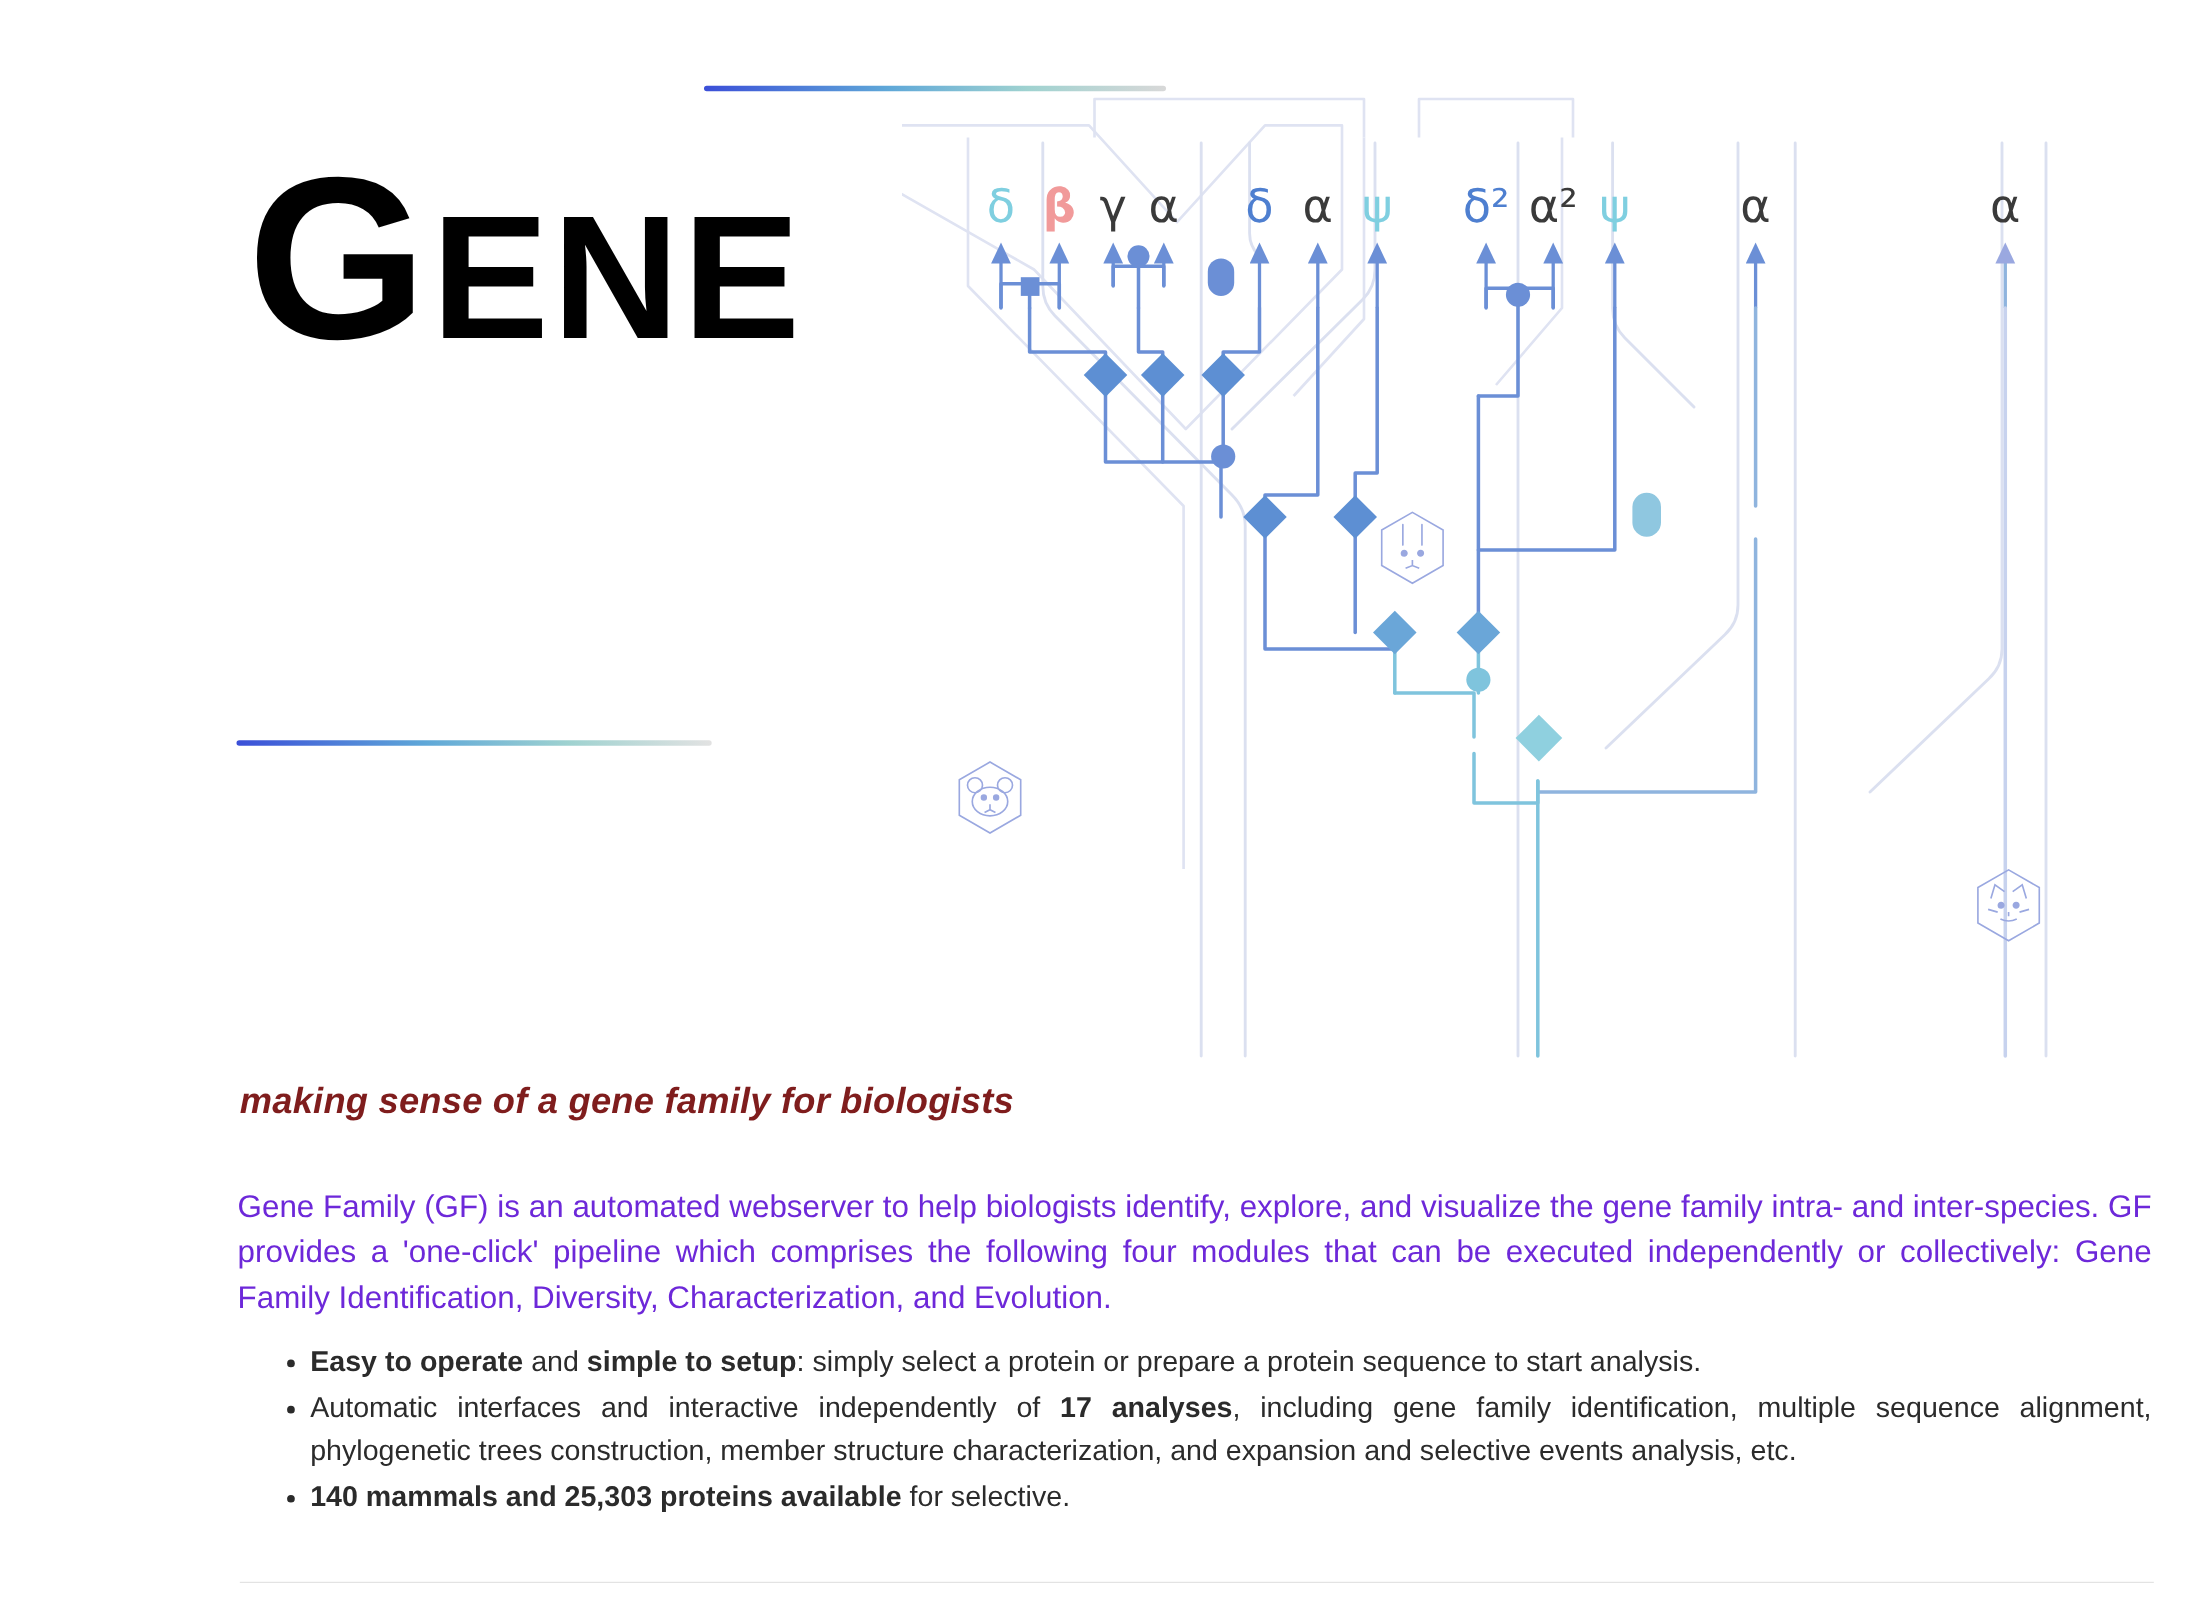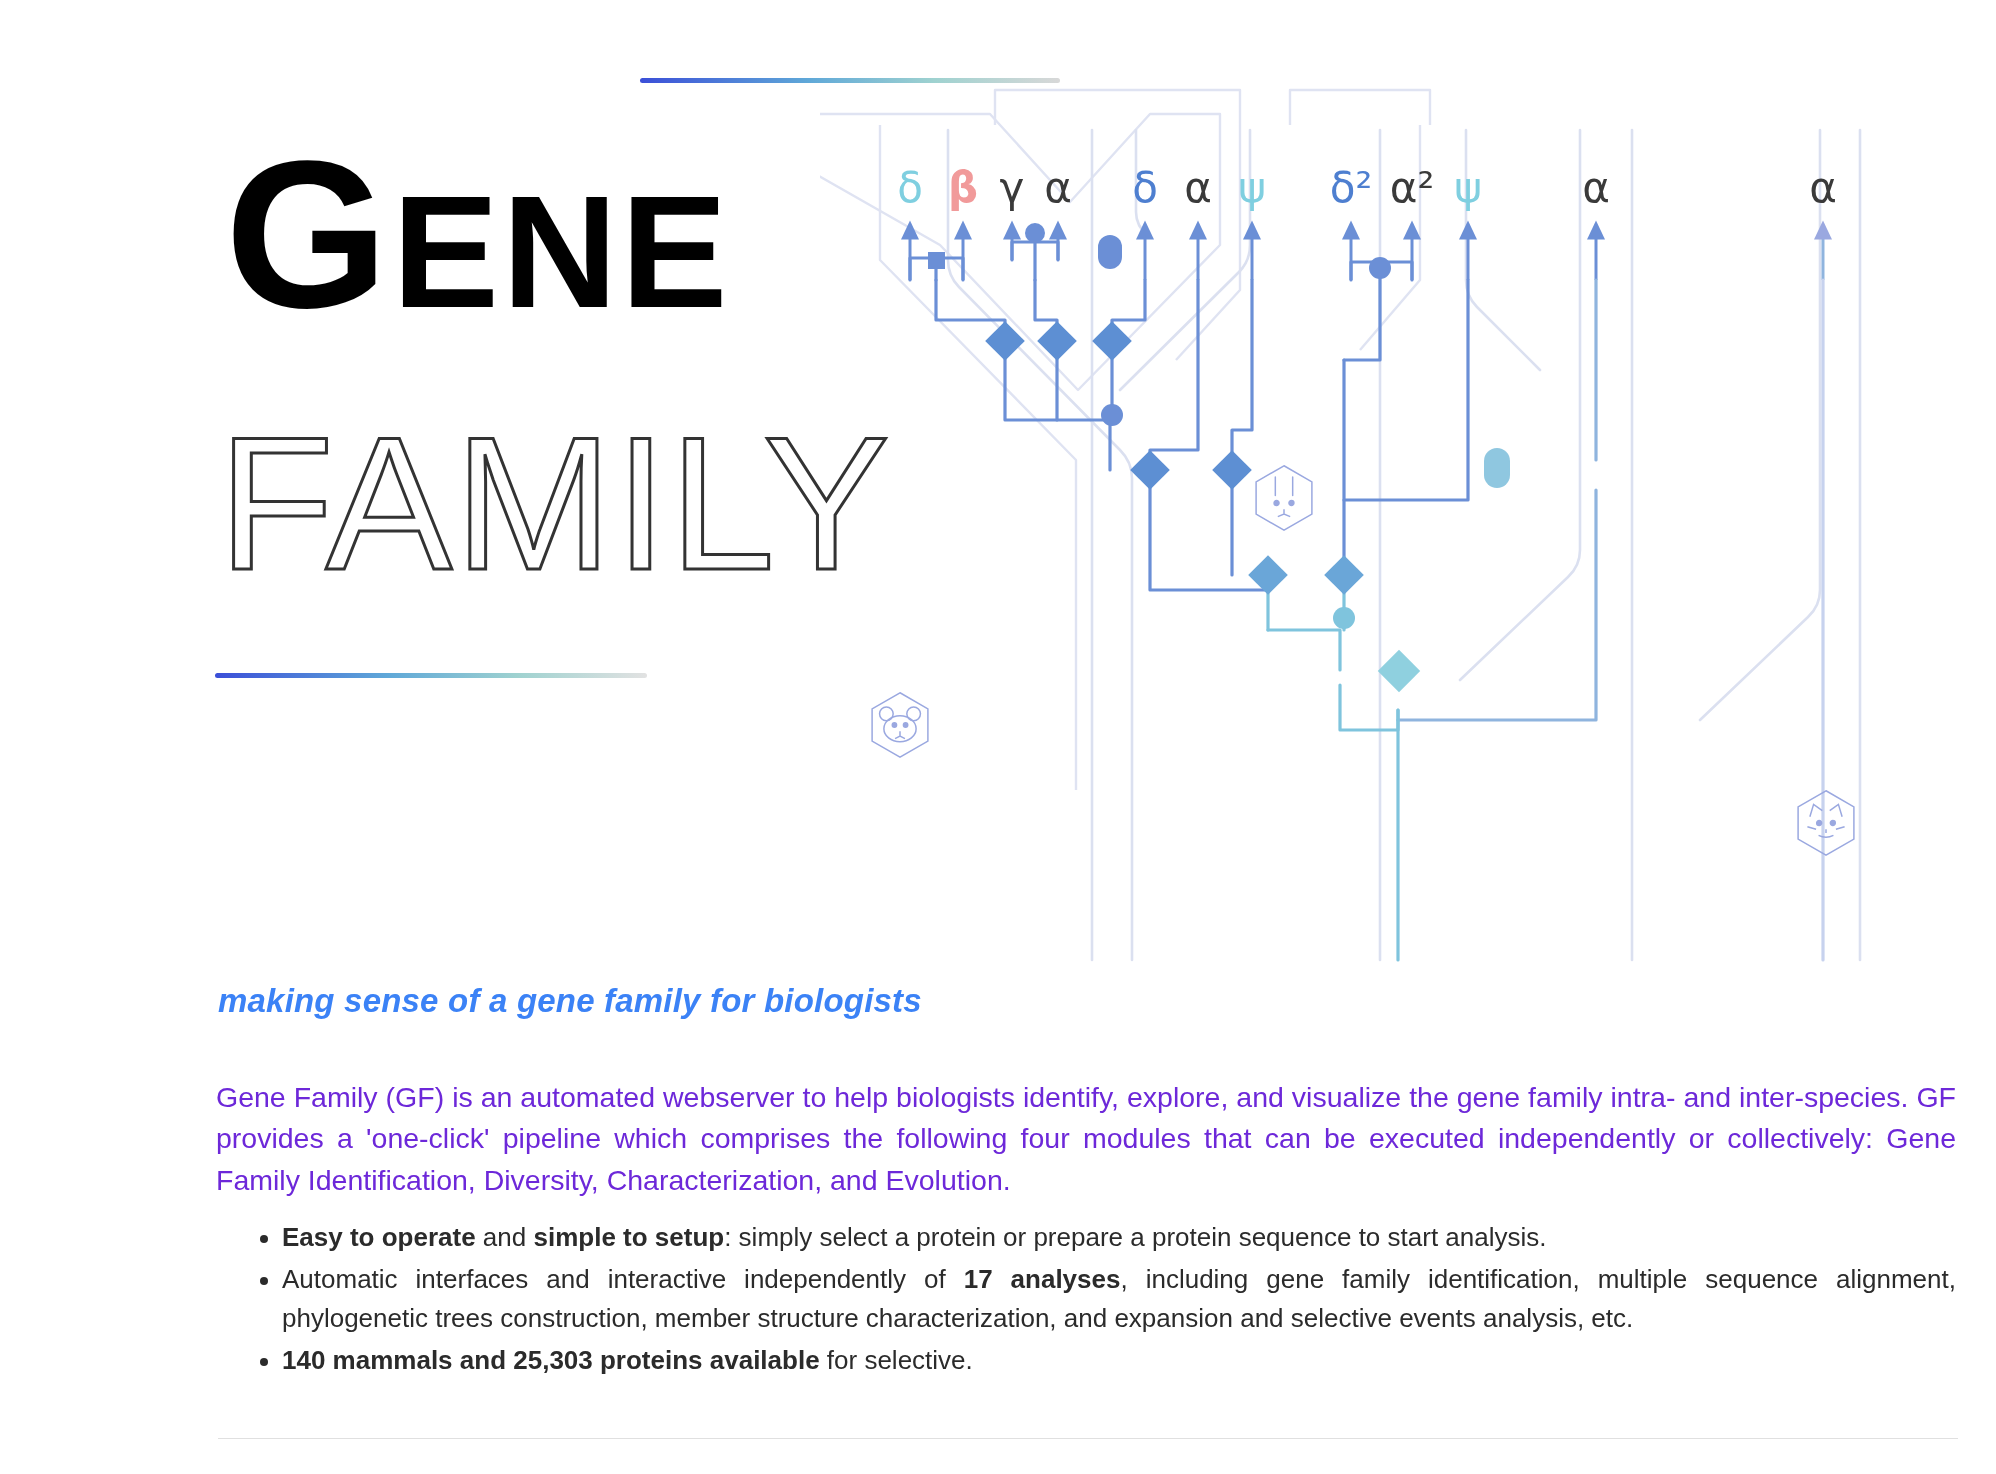--- a/index.html
+++ b/index.html
@@ -78,21 +78,21 @@
     position: absolute;
     left: 0; top: 960px;
     width: 1996px;
   }
   .tagline {
     position: absolute;
     left: 178px; top: 22px;
     font-size: 33px;
     font-weight: bold;
     font-style: italic;
-    color: #3b82f6;
+    color: #7f1d1d;
     letter-spacing: 0.2px;
   }
   .para {
     position: absolute;
     left: 176px; top: 88px;
     width: 1740px;
     font-size: 28.5px;
     line-height: 1.46;
     color: #6d28d9;
     text-align: justify;
@@ -122,21 +122,20 @@
 <body>
 
 <div id="page">
 
   <div class="hero">
 
     <div class="rule-top"></div>
 
     <div class="logo-gene"><span>G</span><span class="small">ENE</span></div>
 
-    <div class="logo-family">FAMILY</div>
 
     <div class="rule-bottom"></div>
 
     <div class="tree-wrap">
       <svg width="1090" height="950" viewBox="0 0 1090 950" xmlns="http://www.w3.org/2000/svg">
         <defs>
           <marker id="ar-b" markerWidth="7" markerHeight="7" refX="3.2" refY="3" orient="auto">
             <path d="M0,0 L6.4,3 L0,6 z" fill="#6b8fd6"></path>
           </marker>
           <marker id="ar-c" markerWidth="7" markerHeight="7" refX="3.2" refY="3" orient="auto">

